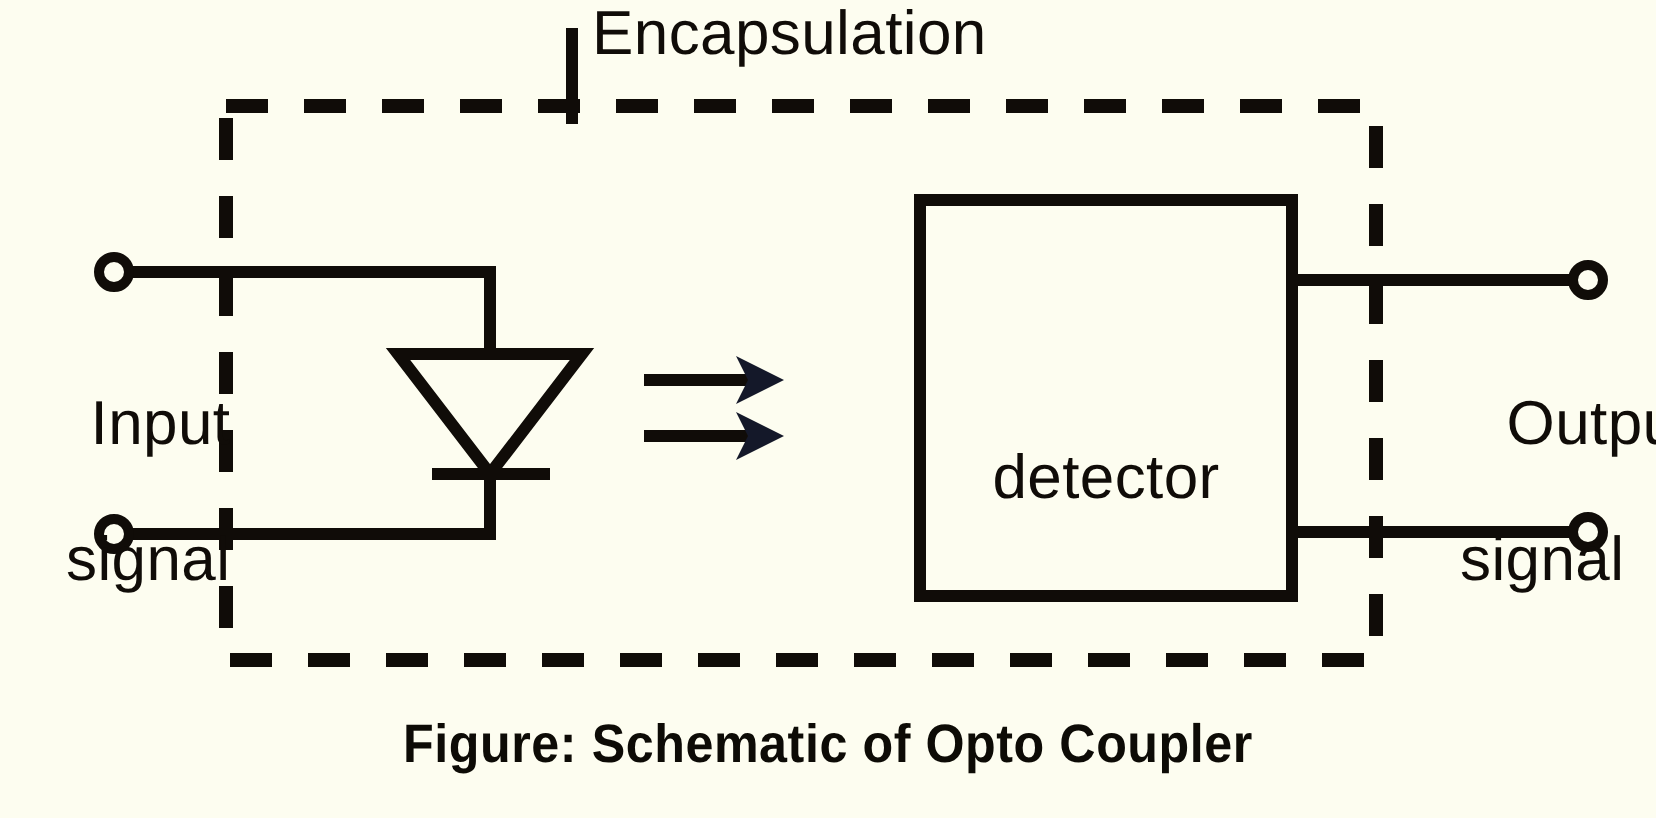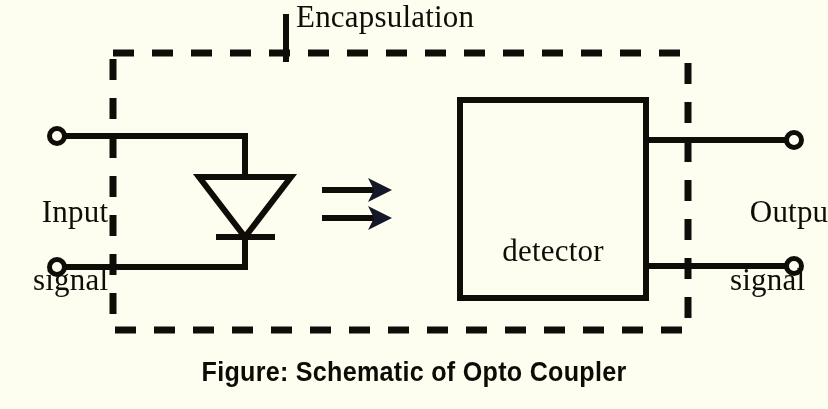--- a/index.html
+++ b/index.html
@@ -24,21 +24,21 @@
     position: absolute;
     left: 0;
     top: 0;
     width: 828px;
     height: 409px;
     display: block;
   }
   .label {
     position: absolute;
     color: #100c08;
-    font-family: Liberation Serif, serif;
+    font-family: Liberation Sans, sans-serif;
     font-weight: 400;
     white-space: pre;
     line-height: 1.02;
     letter-spacing: 0.2px;
   }
   #label-encapsulation {
     left: 296px;
     top: 1px;
     font-size: 31px;
   }
@@ -65,21 +65,21 @@
   }
   #label-photo-detector {
     left: 460px;
     top: 155px;
     width: 186px;
     text-align: center;
     font-size: 31px;
   }
   #label-photo-detector .ln2 {
     display: block;
-    margin-top: 17px;
+    margin-top: 5px;
   }
   #figure-caption {
     position: absolute;
     left: 0;
     top: 357px;
     width: 828px;
     text-align: center;
     font-family: "Liberation Sans Narrow", "Liberation Sans", "DejaVu Sans", sans-serif;
     font-weight: bold;
     font-size: 27px;

